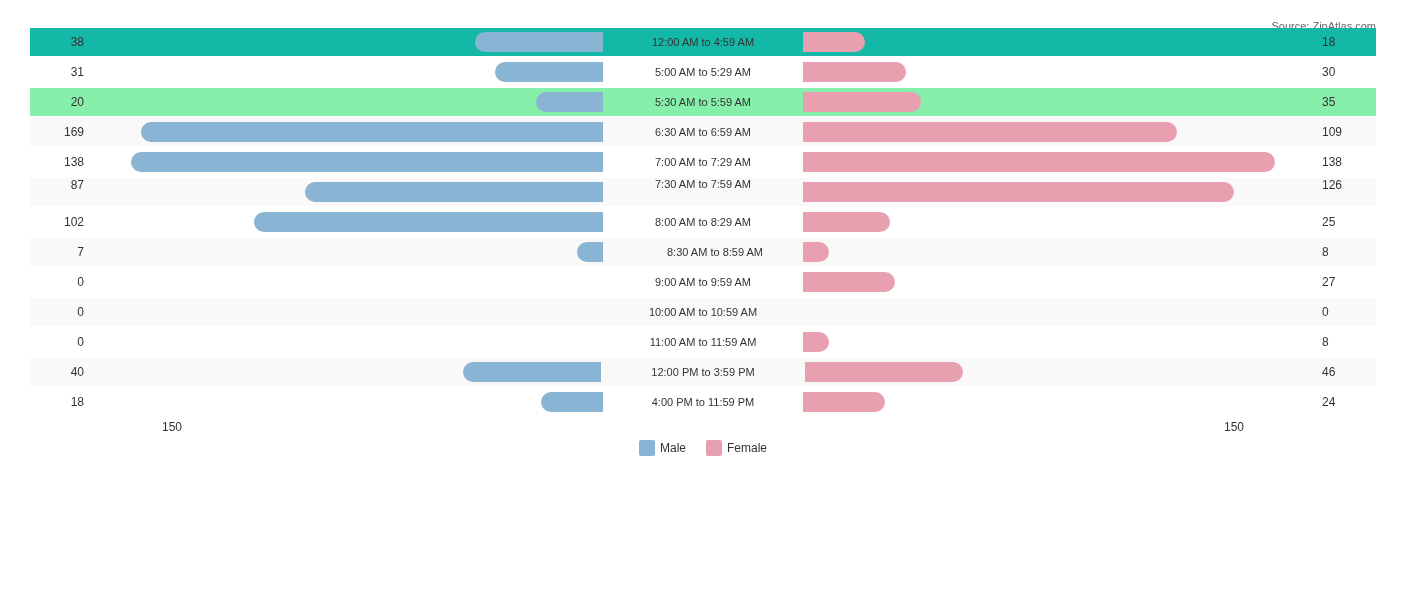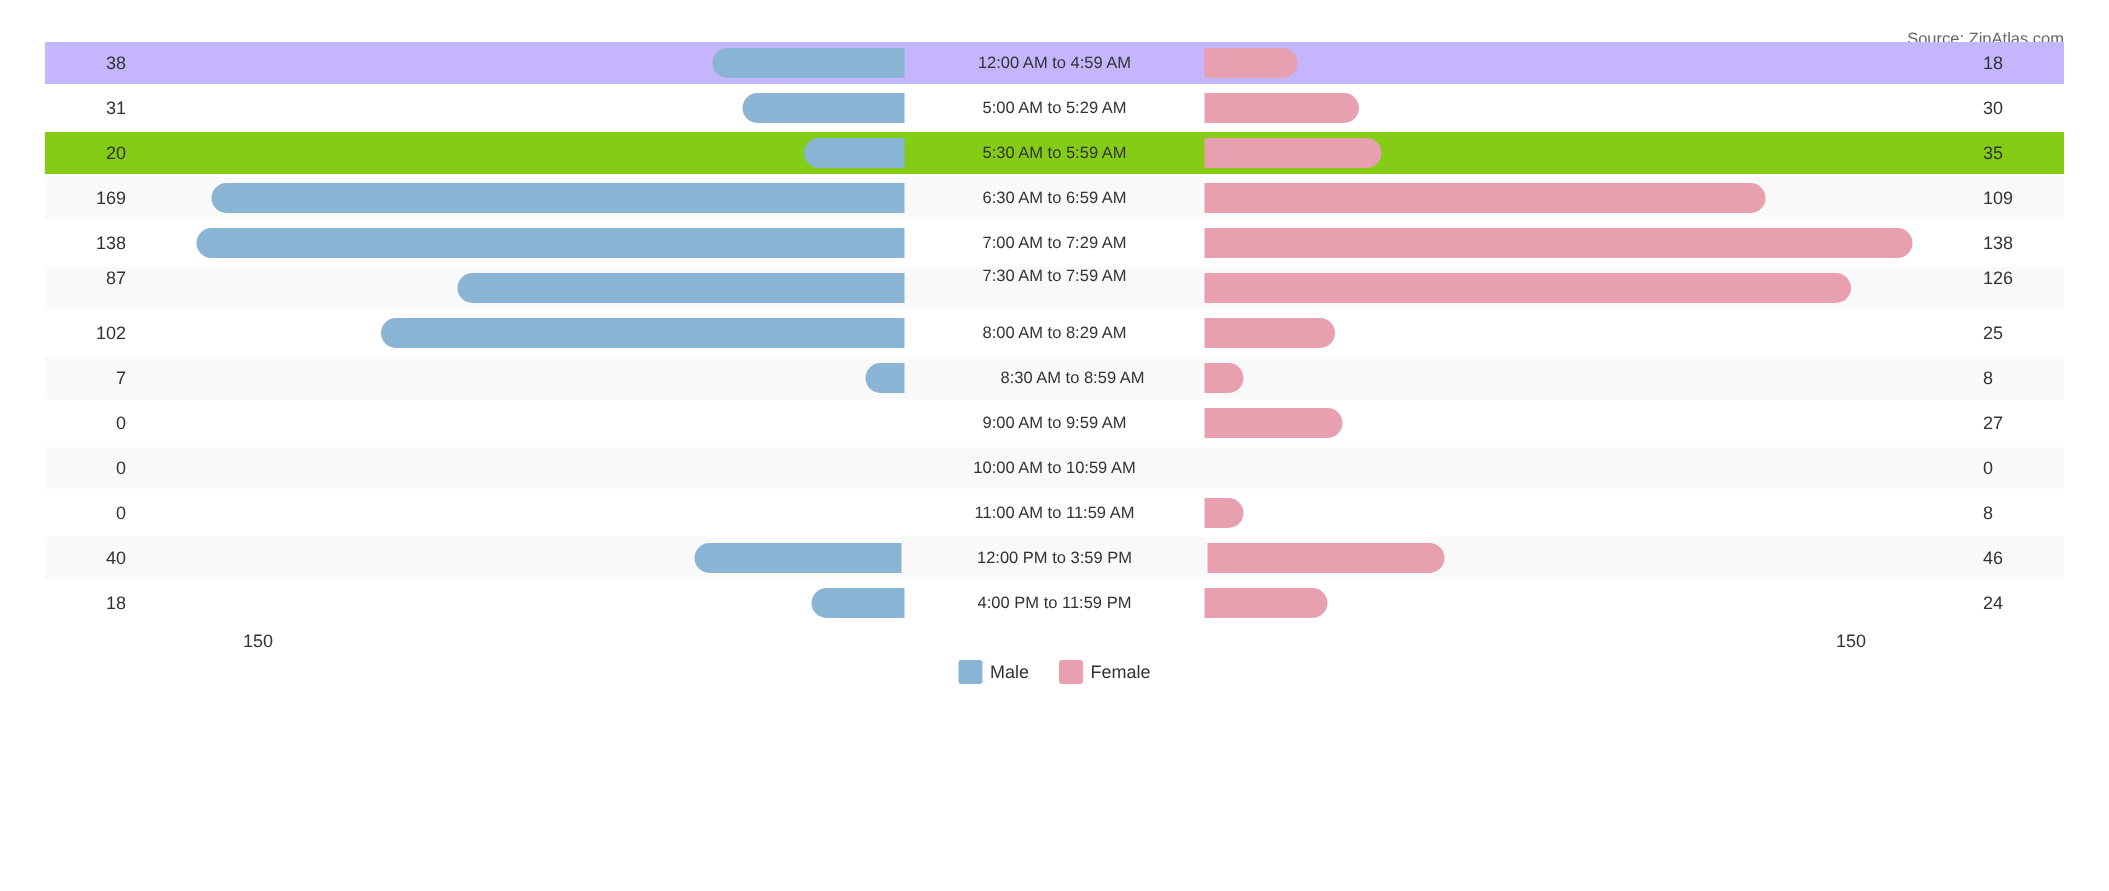--- a/index.html
+++ b/index.html
@@ -93,21 +93,21 @@
     }
   </style>
 </head>
 <body>
 
 <div class="chart-container">
   <div class="source-text">Source: ZipAtlas.com</div>
 
   <div class="chart-area" id="chart-rows">
 
-  <div style="display: flex; align-items: center; height: 28px; background: #c4b5fd; margin-bottom: 2px;">
+  <div style="display: flex; align-items: center; height: 28px; background: #14b8a6; margin-bottom: 2px;">
         <div style="width: 60px; text-align: right; padding-right: 6px; font-size: 12px; color: rgb(51, 51, 51); flex-shrink: 0;">38</div>
         <div style="flex: 1 1 0%; display: flex; justify-content: flex-end; align-items: center; height: 100%; padding-right: 0px;">
           <div style="background: rgb(138, 180, 212); height: 20px; border-radius: 10px 0px 0px 10px; width: 25%; max-width: 100%;"></div>
         </div>
         <div style="width: 200px; text-align: center; font-size: 11px; color: rgb(51, 51, 51); flex-shrink: 0; z-index: 2;">12:00 AM to 4:59 AM</div>
         <div style="flex: 1 1 0%; display: flex; justify-content: flex-start; align-items: center; height: 100%;">
           <div style="background: rgb(232, 160, 176); height: 20px; border-radius: 0px 10px 10px 0px; width: 12%; max-width: 100%;"></div>
         </div>
         <div style="width: 60px; text-align: left; padding-left: 6px; font-size: 12px; color: rgb(51, 51, 51); flex-shrink: 0;">18</div>
       </div>
@@ -115,21 +115,21 @@
         <div style="width: 60px; text-align: right; padding-right: 6px; font-size: 12px; color: rgb(51, 51, 51); flex-shrink: 0;">31</div>
         <div style="flex: 1 1 0%; display: flex; justify-content: flex-end; align-items: center; height: 100%; padding-right: 0px;">
           <div style="background: rgb(138, 180, 212); height: 20px; border-radius: 10px 0px 0px 10px; width: 21%; max-width: 100%;"></div>
         </div>
         <div style="width: 200px; text-align: center; font-size: 11px; color: rgb(51, 51, 51); flex-shrink: 0; z-index: 2;">5:00 AM to 5:29 AM</div>
         <div style="flex: 1 1 0%; display: flex; justify-content: flex-start; align-items: center; height: 100%;">
           <div style="background: rgb(232, 160, 176); height: 20px; border-radius: 0px 10px 10px 0px; width: 20%; max-width: 100%;"></div>
         </div>
         <div style="width: 60px; text-align: left; padding-left: 6px; font-size: 12px; color: rgb(51, 51, 51); flex-shrink: 0;">30</div>
       </div>
-      <div style="display: flex; align-items: center; height: 28px; background: #84cc16; margin-bottom: 2px;">
+      <div style="display: flex; align-items: center; height: 28px; background: #86efac; margin-bottom: 2px;">
         <div style="width: 60px; text-align: right; padding-right: 6px; font-size: 12px; color: rgb(51, 51, 51); flex-shrink: 0;">20</div>
         <div style="flex: 1 1 0%; display: flex; justify-content: flex-end; align-items: center; height: 100%; padding-right: 0px;">
           <div style="background: rgb(138, 180, 212); height: 20px; border-radius: 10px 0px 0px 10px; width: 13%; max-width: 100%;"></div>
         </div>
         <div style="width: 200px; text-align: center; font-size: 11px; color: rgb(51, 51, 51); flex-shrink: 0; z-index: 2;">5:30 AM to 5:59 AM</div>
         <div style="flex: 1 1 0%; display: flex; justify-content: flex-start; align-items: center; height: 100%;">
           <div style="background: rgb(232, 160, 176); height: 20px; border-radius: 0px 10px 10px 0px; width: 23%; max-width: 100%;"></div>
         </div>
         <div style="width: 60px; text-align: left; padding-left: 6px; font-size: 12px; color: rgb(51, 51, 51); flex-shrink: 0;">35</div>
       </div>

